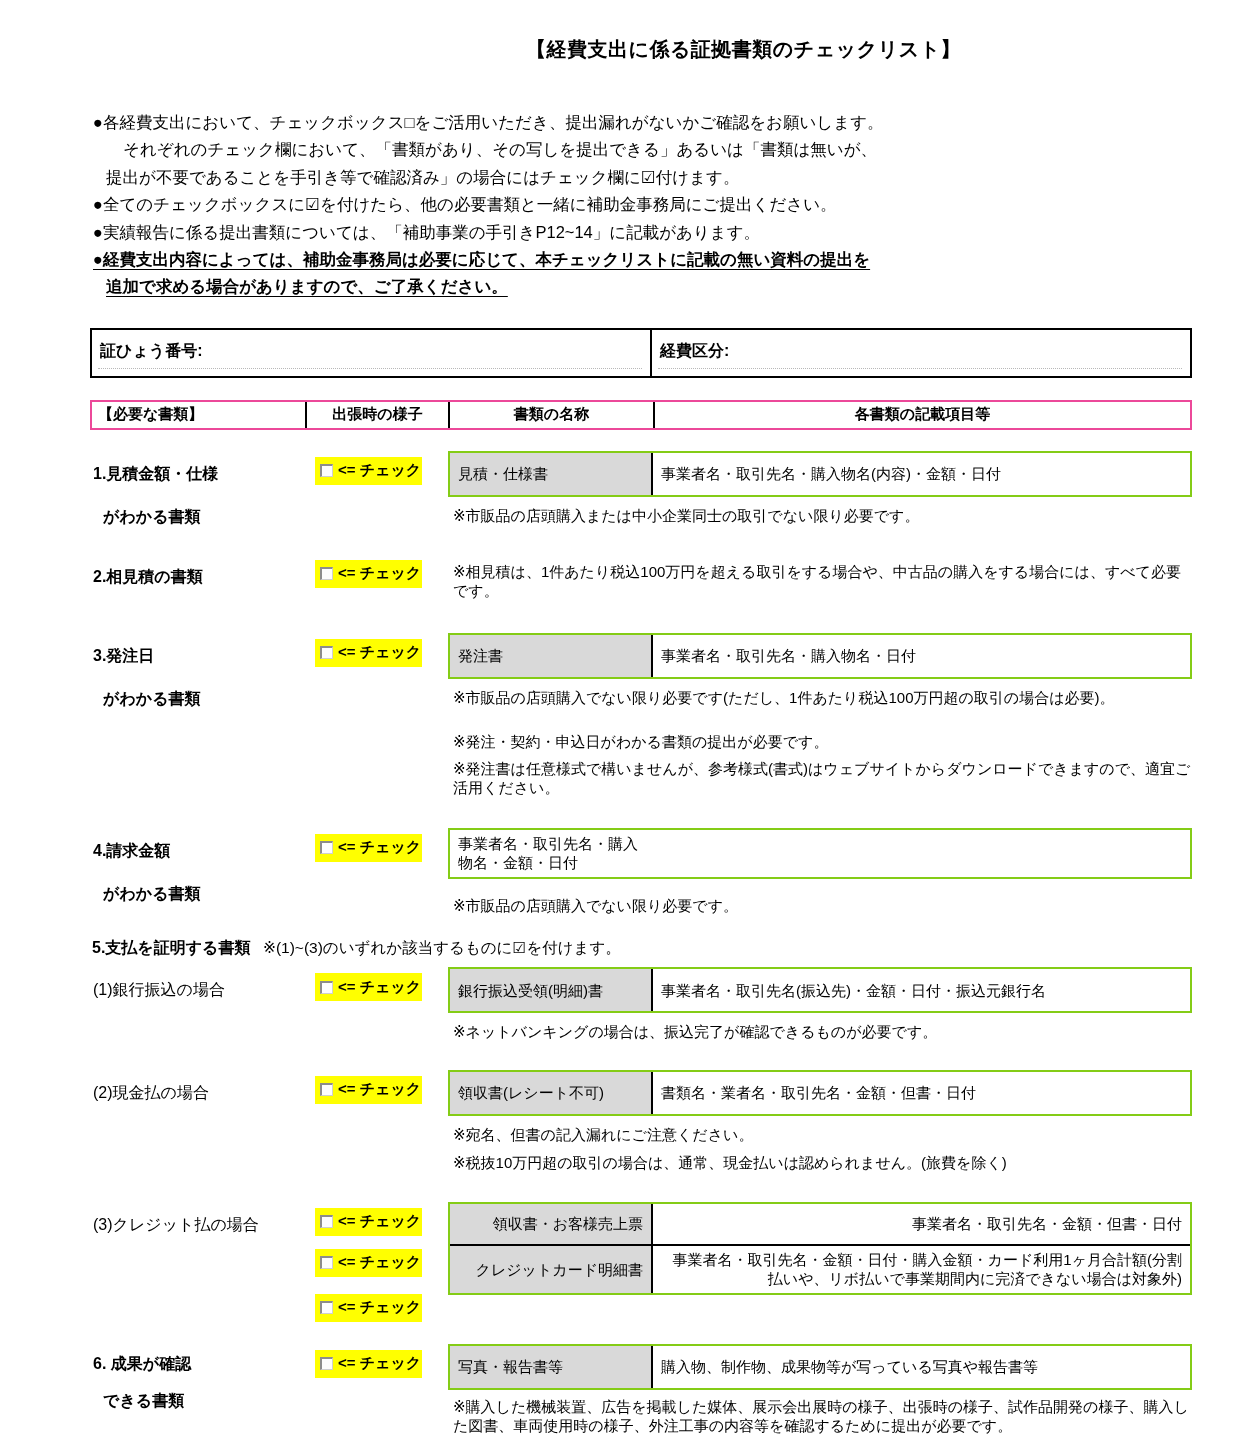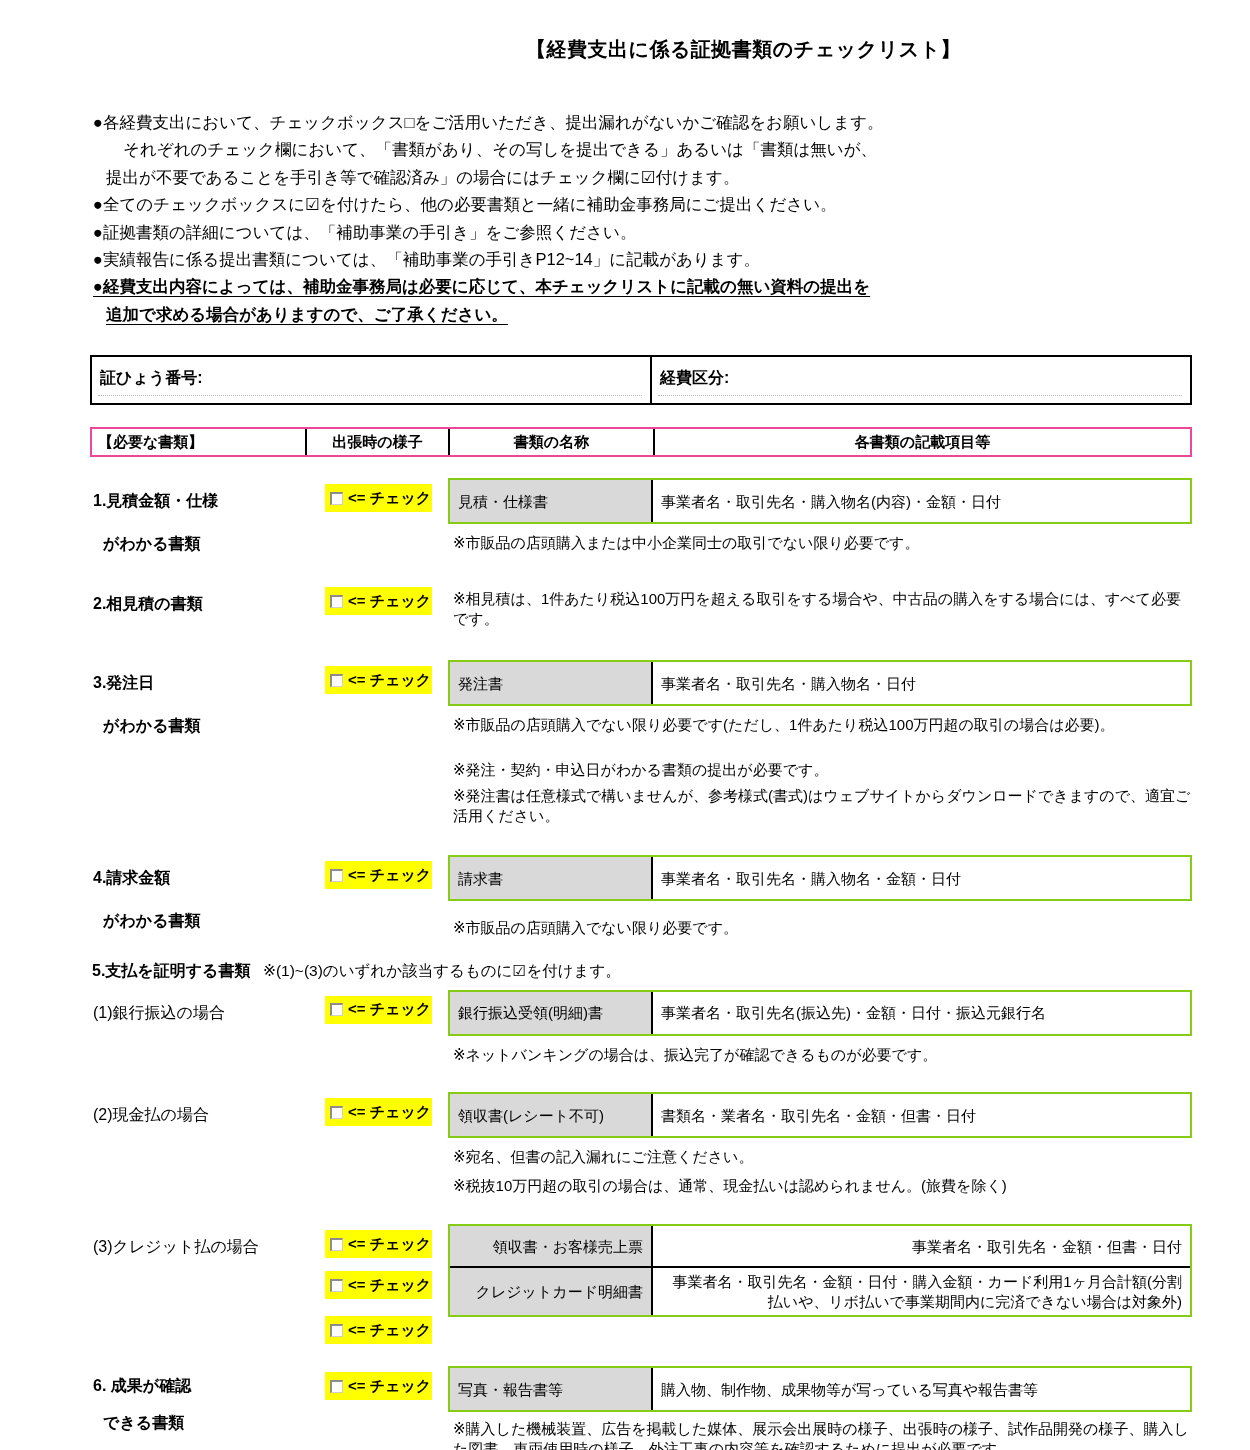--- a/index.html
+++ b/index.html
@@ -42,21 +42,21 @@
   .g4 { margin-top:30px; } .g51 { margin-top:8px; } .g52 { margin-top:28px; }
   .g53 { margin-top:29px; } .g6 { margin-top:22px; }
 
   .c1 .lbl { font-size:16px; font-weight:bold; margin-top:13px; padding-left:3px; white-space:nowrap; }
   .c1 .lbl.plain { font-weight:normal; }
   .c1 .lbl2 { margin-top:22px; padding-left:13px; }
   .g6 .lbl { margin-top:10px; }
   .g6 .lbl2 { margin-top:16px; }
 
   .chk {
-    margin-top:6px; margin-left:20px; width:107px; height:28px;
+    margin-top:6px; margin-left:10px; width:107px; height:28px;
     background:#ffff00; display:flex; align-items:center; padding-left:5px; box-sizing:border-box;
   }
   .g53 .chk:nth-child(2) { margin-top:13px; }
   .g53 .chk:nth-child(3) { margin-top:17px; }
   .cb {
     width:13px; height:13px; background:#fdfdfd; box-sizing:border-box;
     border-top:2px solid #8c8c8c; border-left:2px solid #8c8c8c;
     border-bottom:1px solid #cfcfcf; border-right:1px solid #cfcfcf;
   }
   .chktext { font-size:15px; font-weight:bold; margin-left:5px; white-space:nowrap; }
@@ -91,21 +91,20 @@
 
 <div class="page">
 
   <div class="title">【経費支出に係る証拠書類のチェックリスト】</div>
 
   <div class="intro">
     <div class="iline">●各経費支出において、チェックボックス□をご活用いただき、提出漏れがないかご確認をお願いします。</div>
     <div class="iline ind2">それぞれのチェック欄において、「書類があり、その写しを提出できる」あるいは「書類は無いが、</div>
     <div class="iline ind1">提出が不要であることを手引き等で確認済み」の場合にはチェック欄に☑付けます。</div>
     <div class="iline">●全てのチェックボックスに☑を付けたら、他の必要書類と一緒に補助金事務局にご提出ください。</div>
-    <div class="iline">●証拠書類の詳細については、「補助事業の手引き」をご参照ください。</div>
     <div class="iline">●実績報告に係る提出書類については、「補助事業の手引きP12~14」に記載があります。</div>
     <div class="iline em">●経費支出内容によっては、補助金事務局は必要に応じて、本チェックリストに記載の無い資料の提出を</div>
     <div class="iline em ind1">追加で求める場合がありますので、ご了承ください。</div>
   </div>
 
   <div class="voucher">
     <div class="vcell">
       <span>証ひょう番号:</span>
       <div class="writeline"></div>
     </div>
@@ -185,21 +184,20 @@
       <div class="lbl lbl2">がわかる書類</div>
     </div>
     <div class="c2">
       <div class="chk">
         <span class="cb"></span>
         <span class="chktext">&lt;= チェック</span>
       </div>
     </div>
     <div class="c3">
       <div class="docbox">
-        <div class="dname">請求書</div>
         <div class="ditems">事業者名・取引先名・購入物名・金額・日付</div>
       </div>
       <div class="note">※市販品の店頭購入でない限り必要です。</div>
     </div>
   </div>
 
   <div class="sec5">
     <span class="b">5.支払を証明する書類</span>
     <span class="n">※(1)~(3)のいずれか該当するものに☑を付けます。</span>
   </div>

